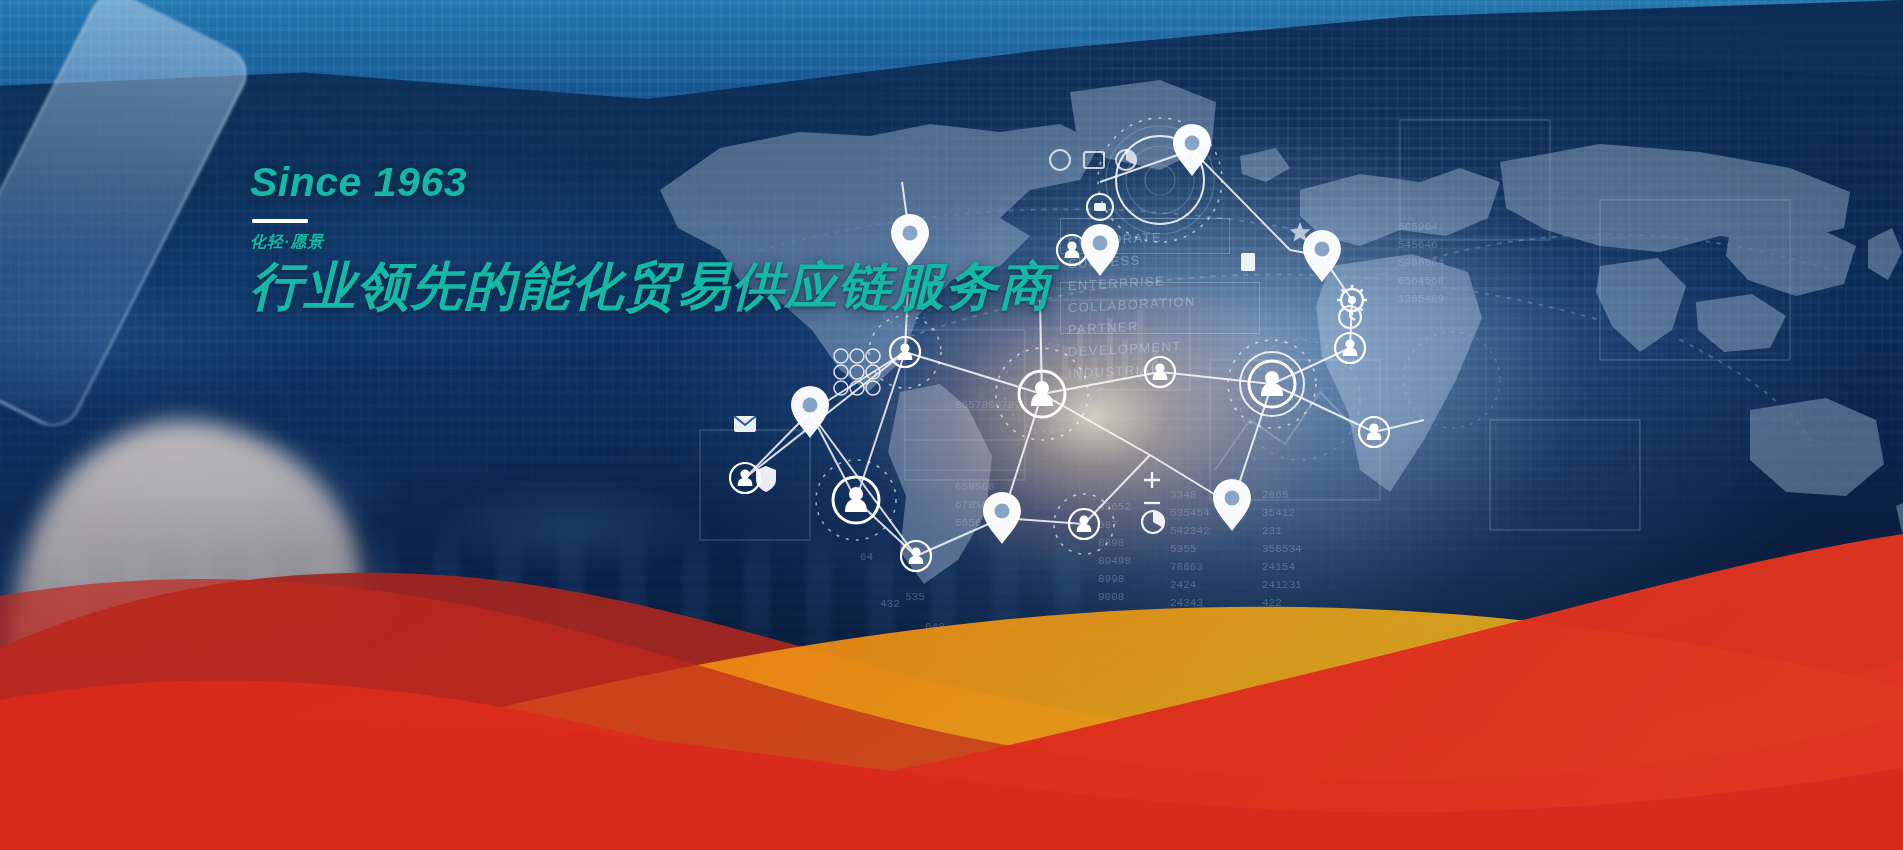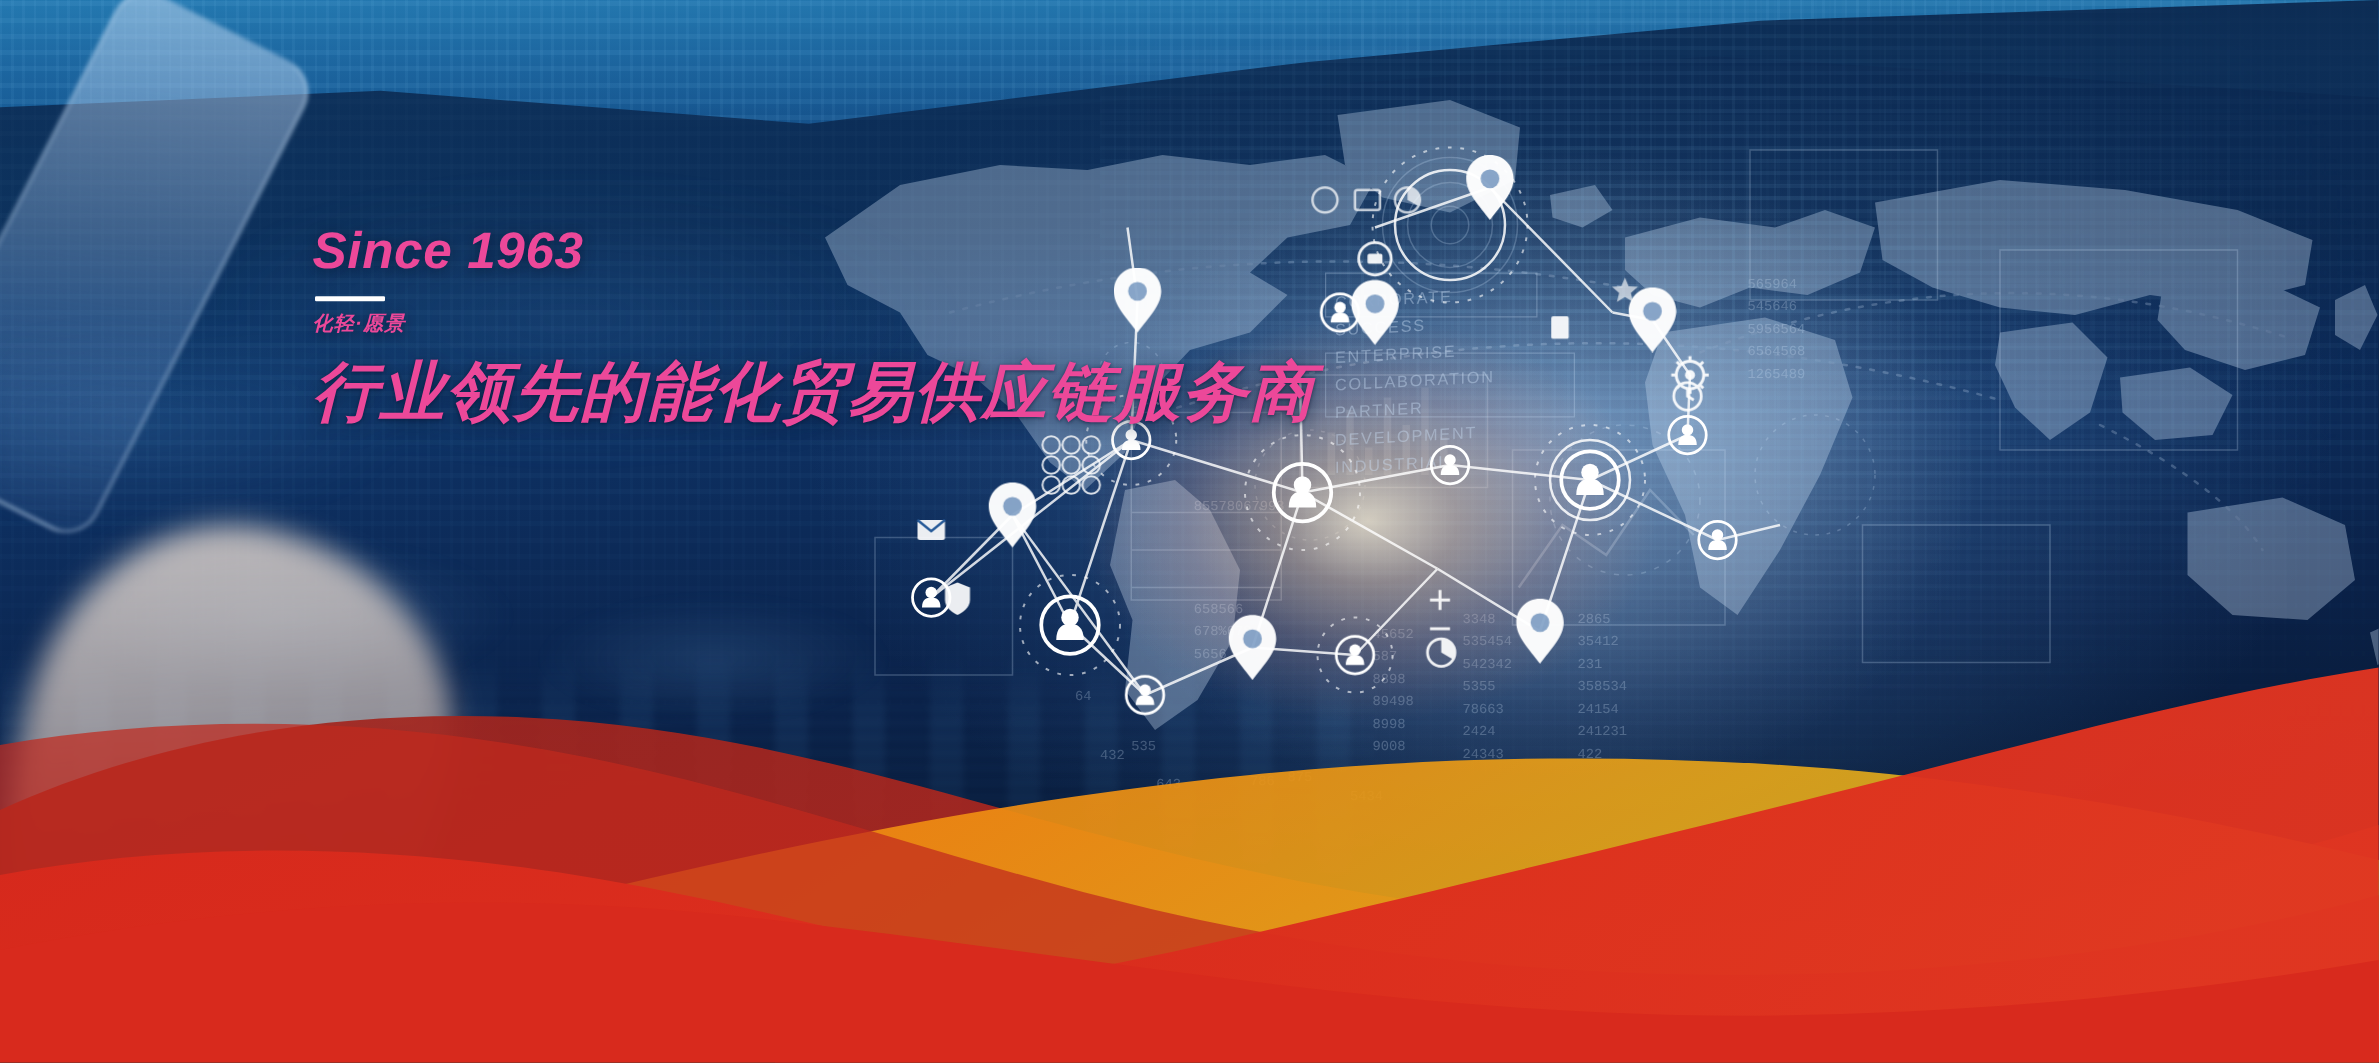--- a/index.html
+++ b/index.html
@@ -129,39 +129,39 @@
   
   .netlayer{ }
   .netlayer svg{ width:100%; height:100%; display:block; }
 
   
   .waves{ inset:0; }
   .waves svg{ width:100%; height:100%; display:block; }
 
   
   .copy{
-    position:absolute; left:250px; top:180px; z-index:40;
-    color:#ec4899;
+    position:absolute; left:250px; top:162px; z-index:40;
+    color:#14b8a6;
   }
   .since{
     font-size:41px; font-weight:bold; font-style:italic;
     letter-spacing:.5px; line-height:1.0;
     text-shadow:0 2px 10px rgba(3,18,40,.55);
   }
   .rule{
     width:56px; height:4px; background:#fff; margin:16px 0 9px 2px;
     border-radius:1px;
   }
   .vision{
     font-size:16px; font-weight:bold; font-style:italic;
     letter-spacing:1px; line-height:1.2;
     text-shadow:0 2px 9px rgba(3,18,40,.55);
   }
   .headline{
-    margin-top:16px;
+    margin-top:6px;
     font-size:52px; font-weight:bold; font-style:italic;
     letter-spacing:1.5px; line-height:1.12; white-space:nowrap;
     text-shadow:0 3px 16px rgba(5,22,48,.60), 0 1px 3px rgba(5,22,48,.55);
     text-align:center;
   }
 </style>
 </head>
 <body>
 
 <div id="banner">

